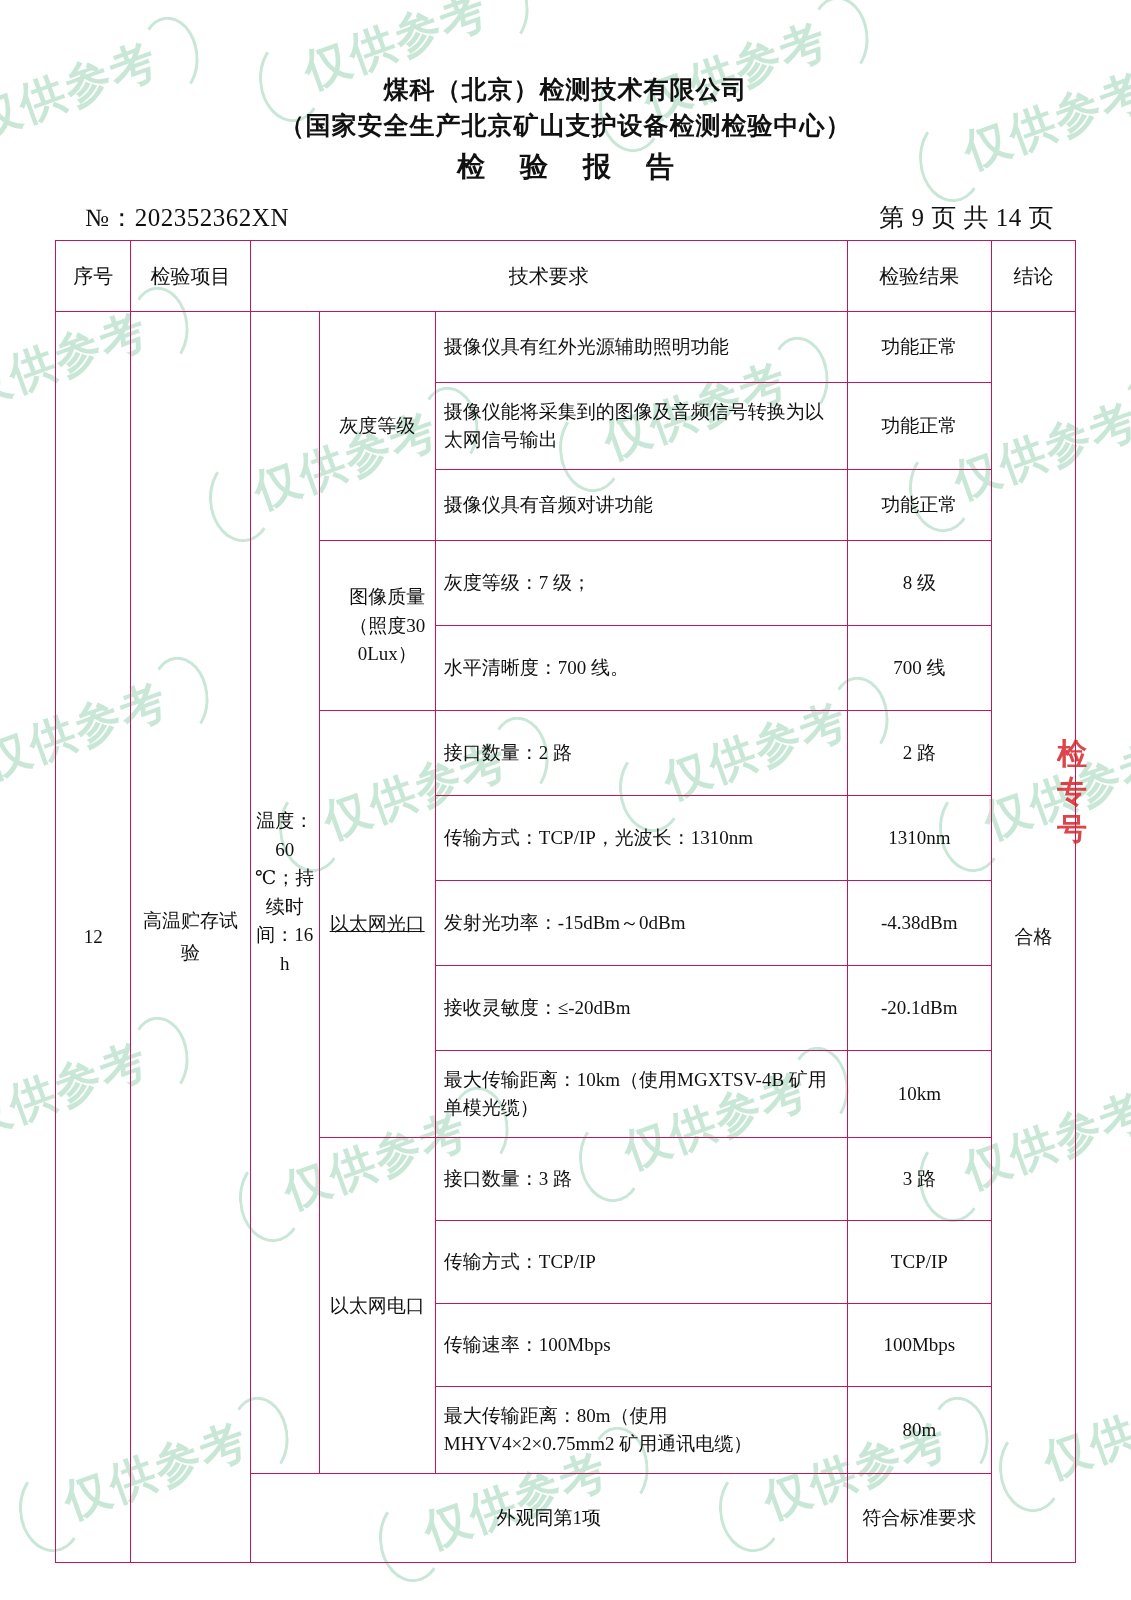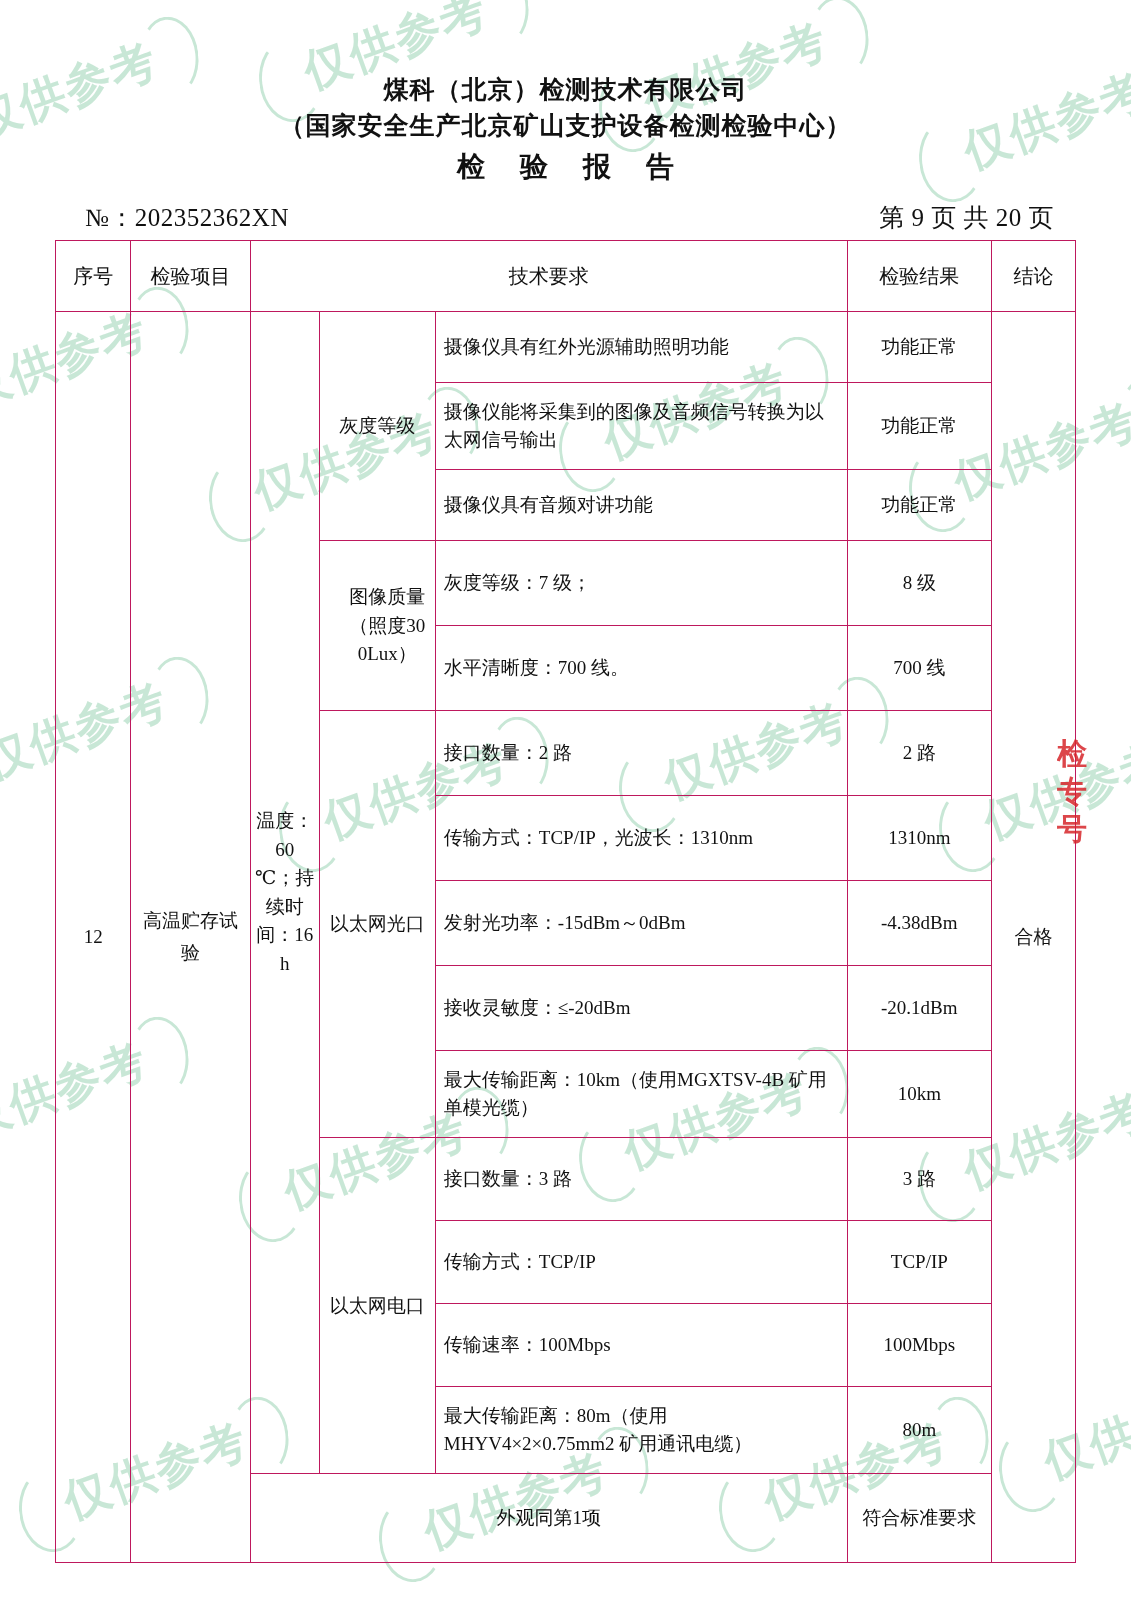--- a/index.html
+++ b/index.html
@@ -195,21 +195,21 @@
 <div class="page">
 
   <div class="header">
     <div class="line1">煤科（北京）检测技术有限公司</div>
     <div class="line2">（国家安全生产北京矿山支护设备检测检验中心）</div>
     <div class="line3">检 验 报 告</div>
   </div>
 
   <div class="meta-row">
     <div class="report-no">№：202352362XN</div>
-    <div class="page-no">第 9 页 共 20 页</div>
+    <div class="page-no">第 9 页 共 14 页</div>
   </div>
 
   <table class="report">
     <colgroup>
       <col style="width:68px">
       <col style="width:108px">
       <col style="width:62px">
       <col style="width:105px">
       <col style="width:372px">
       <col style="width:130px">
@@ -248,21 +248,21 @@
         <td class="c" rowspan="2" style="word-break:break-all;padding-left:28px;">图像质量（照度300Lux）</td>
         <td class="l" style="height:72px">灰度等级：7 级；</td>
         <td class="c">8 级</td>
       </tr>
       <tr>
         <td class="l" style="height:72px">水平清晰度：700 线。</td>
         <td class="c">700 线</td>
       </tr>
 
       <tr>
-        <td class="c" rowspan="5" style="word-break:break-all;">以太网光口</td>
+        <td class="c" rowspan="5" style="word-break:break-all;text-decoration:underline;">以太网光口</td>
         <td class="l" style="height:72px">接口数量：2 路</td>
         <td class="c">2 路</td>
       </tr>
       <tr>
         <td class="l" style="height:72px">传输方式：TCP/IP，光波长：1310nm</td>
         <td class="c">1310nm</td>
       </tr>
       <tr>
         <td class="l" style="height:72px">发射光功率：-15dBm～0dBm</td>
         <td class="c">-4.38dBm</td>

